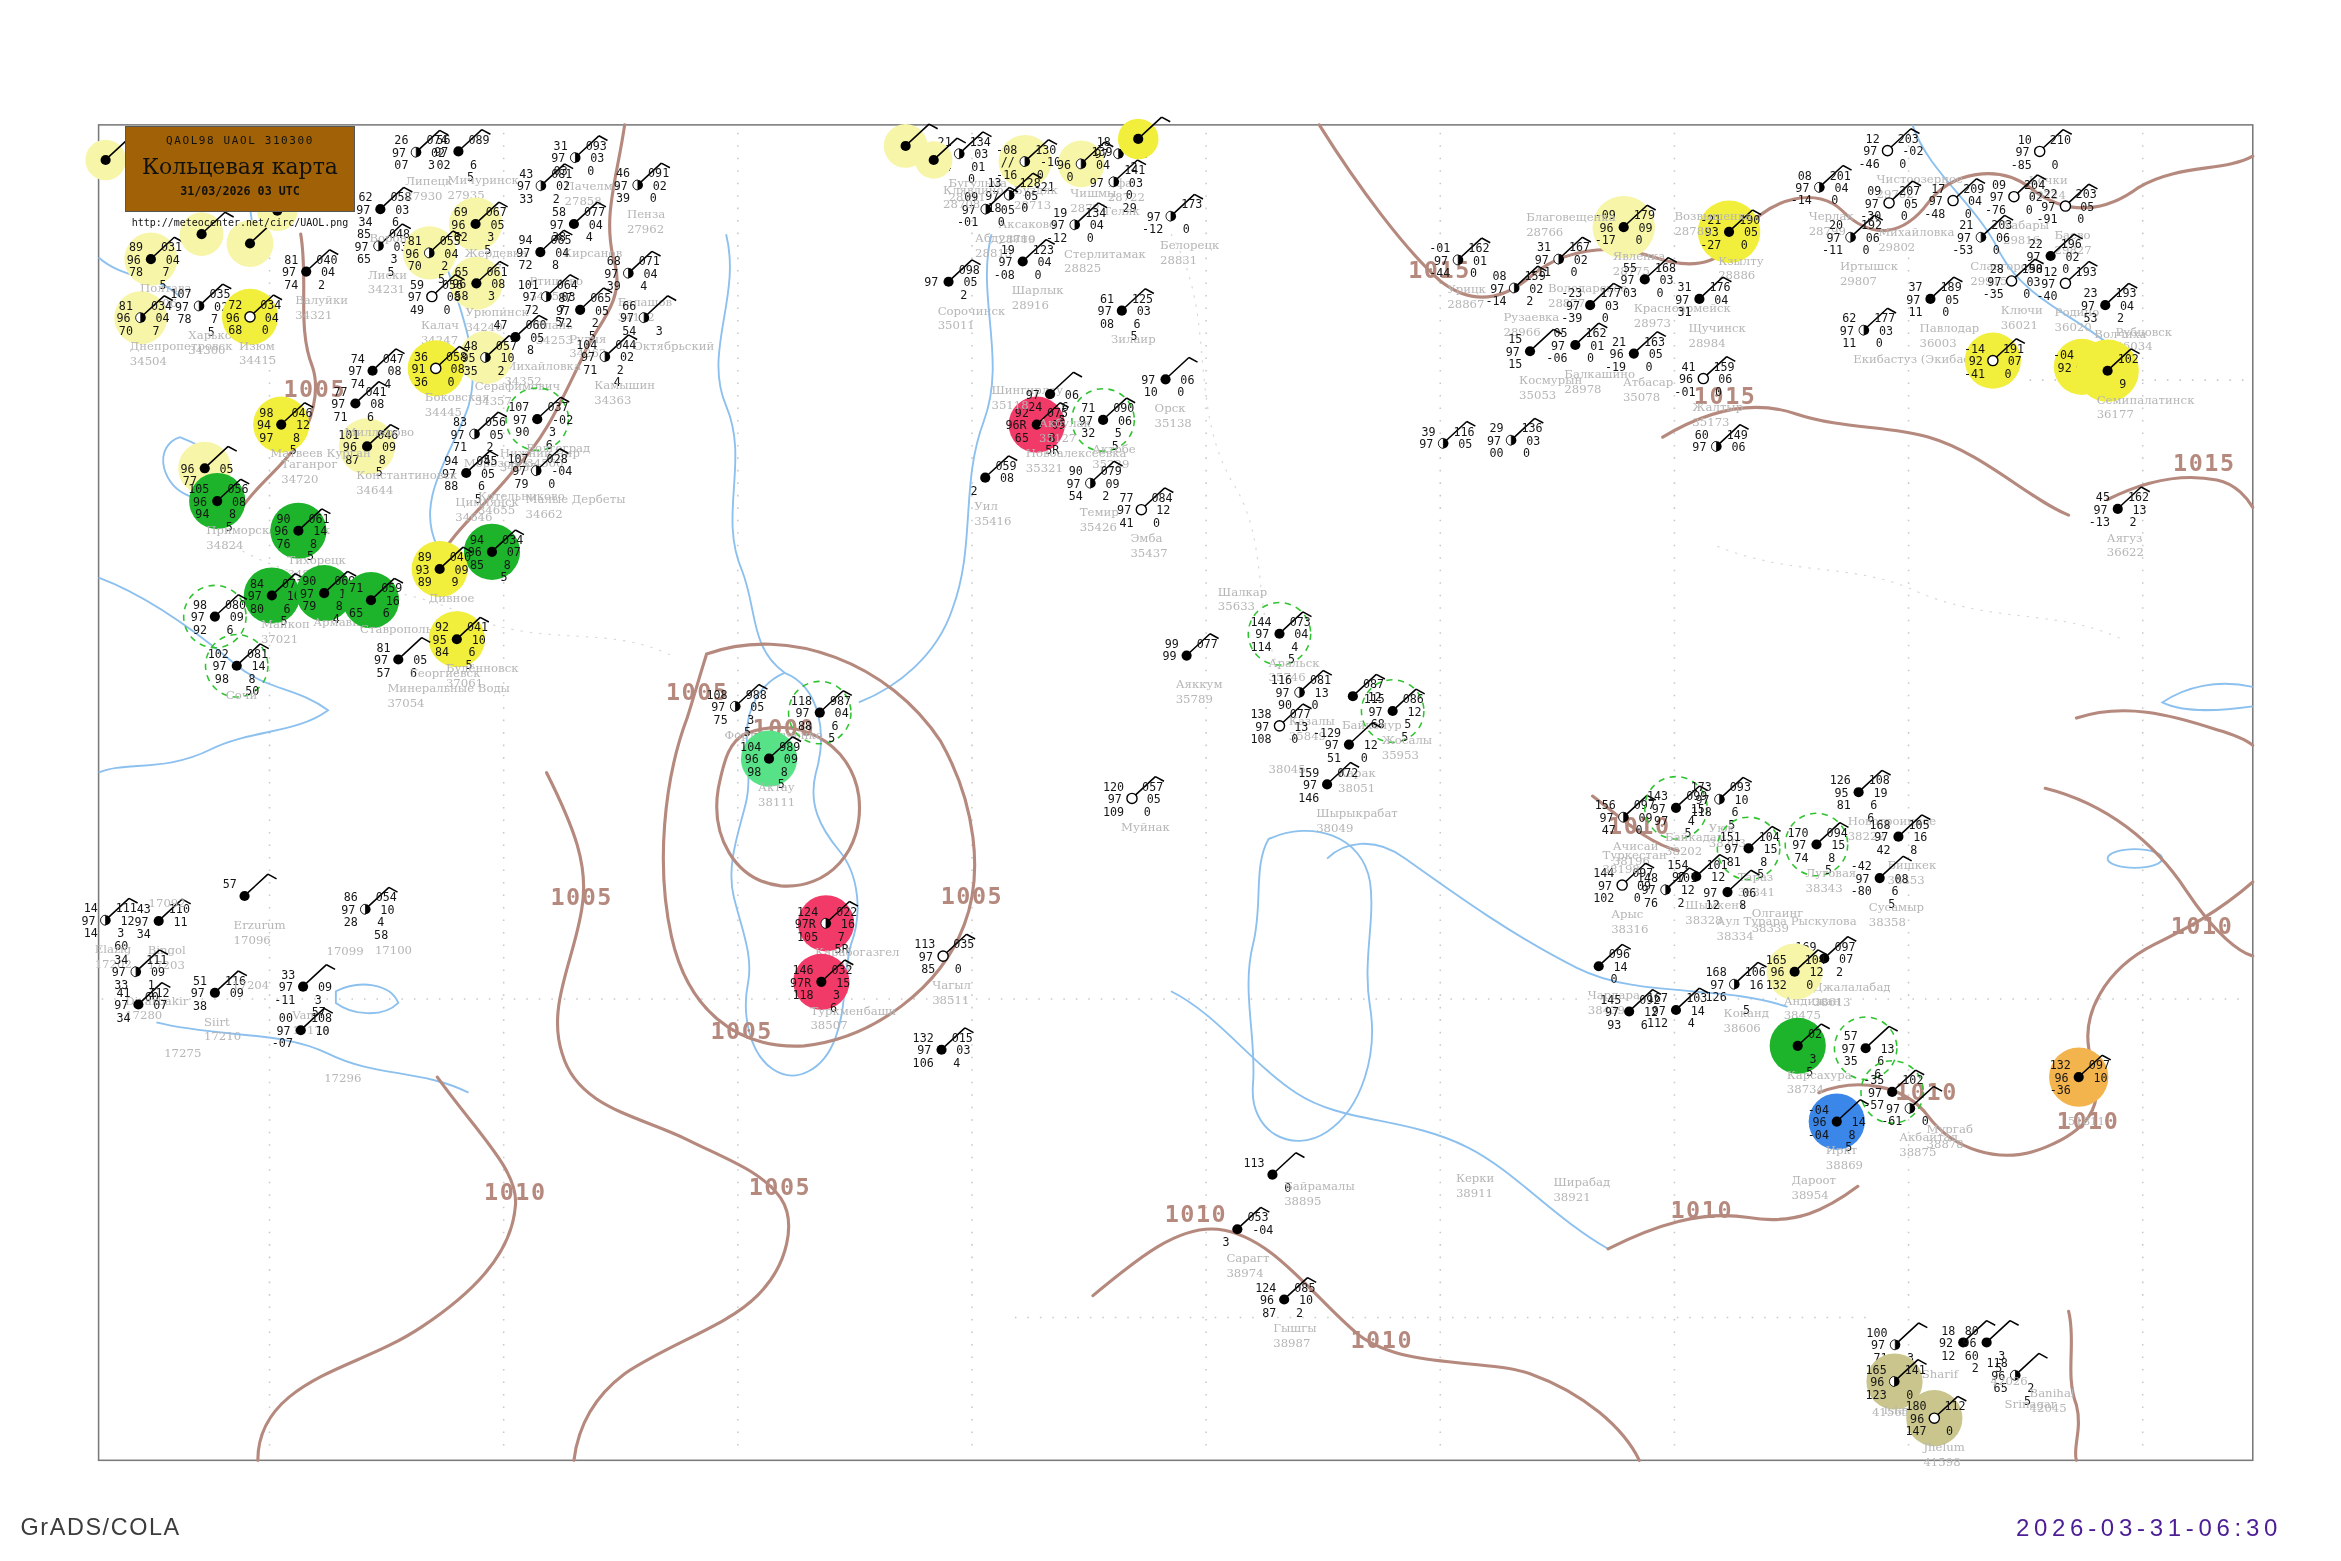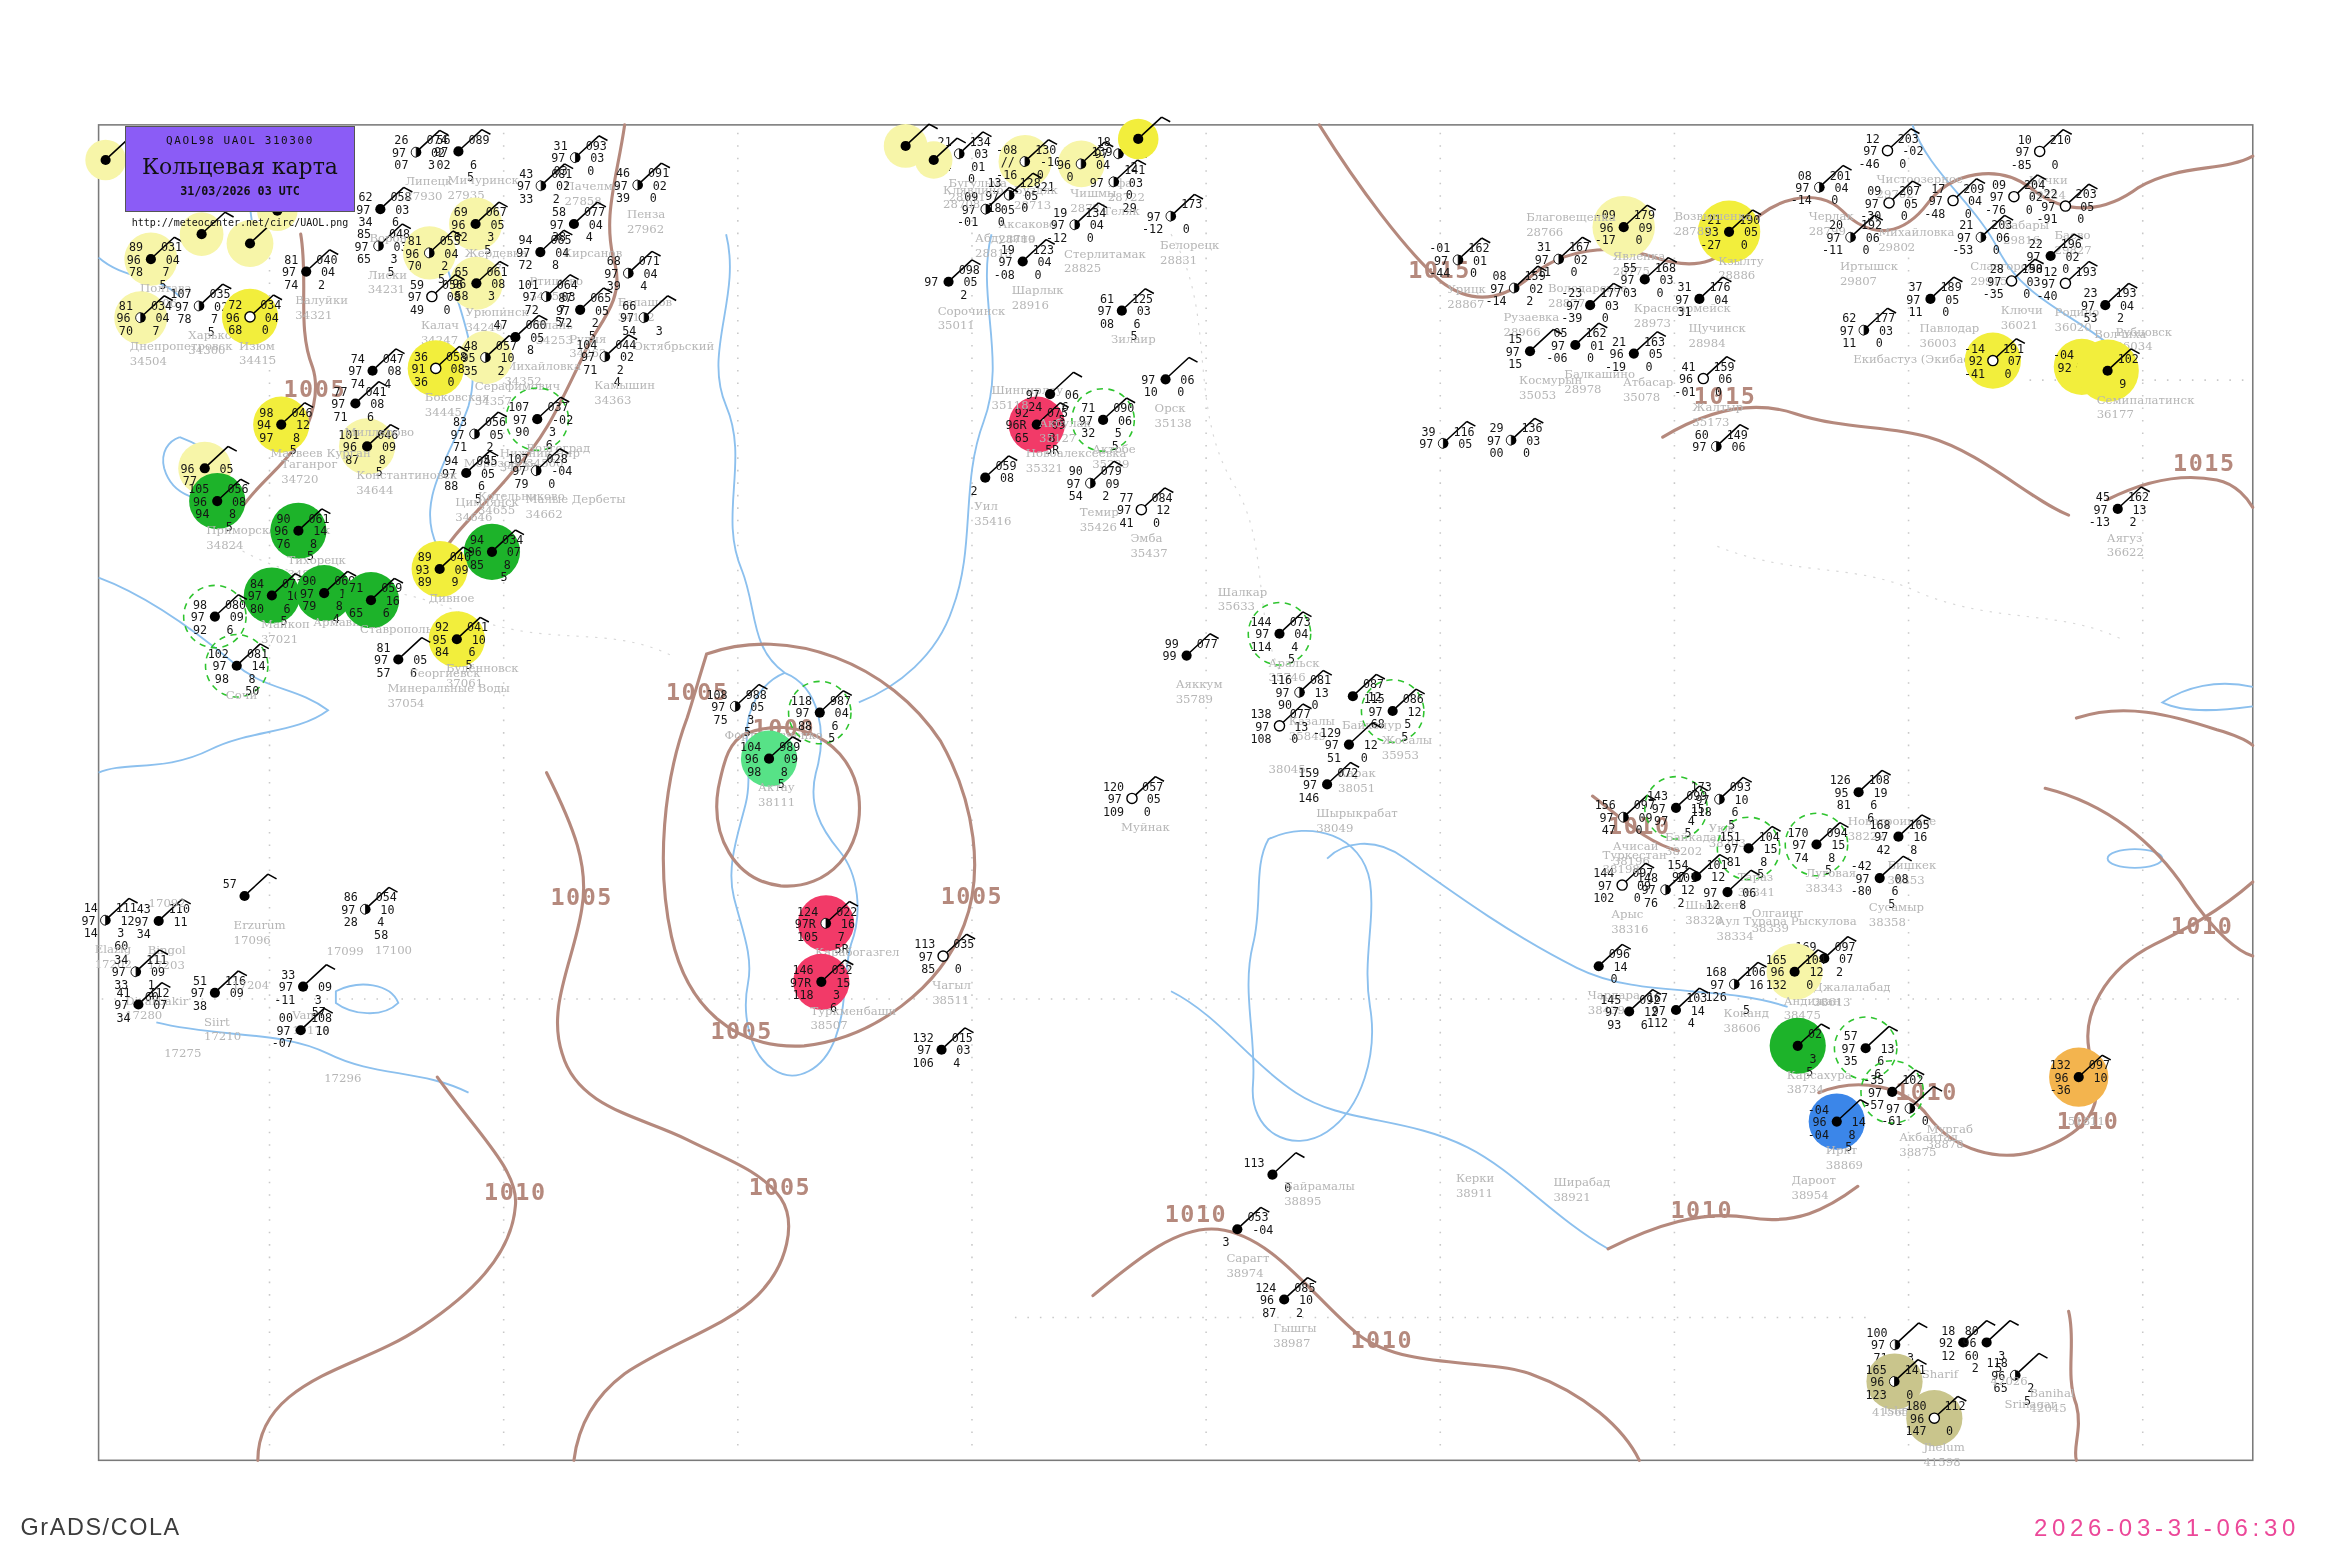--- a/index.html
+++ b/index.html
@@ -7,30 +7,30 @@
         font-family:"DejaVu Sans Mono",monospace;}
   svg#map{position:absolute;left:0;top:0;}
   .v{font:15px "DejaVu Sans Mono",monospace;fill:#151515;}
   .nm{font:15px "DejaVu Serif",serif;fill:#b6b6b6;}
   .iso{font:bold 30px "DejaVu Sans Mono",monospace;fill:#b5897d;letter-spacing:2px;}
   .frame{fill:none;stroke:#7a7a7a;stroke-width:2;}
   .isobar{fill:none;stroke:#b5897d;stroke-width:4;stroke-linecap:round;}
   .river{fill:none;stroke:#8cc0ee;stroke-width:2.4;}
   .grid{fill:none;stroke:#c9c9c9;stroke-width:2;stroke-dasharray:2 14;}
   .adm{fill:none;stroke:#d8d8d8;stroke-width:1.5;stroke-dasharray:3 9;}
-  .titlebox{position:absolute;left:125px;top:126px;width:228px;height:84px;background:#8b5cf6;
+  .titlebox{position:absolute;left:125px;top:126px;width:228px;height:84px;background:#a16207;
             border:0.8px solid #555;z-index:6;text-align:center;}
   .tb1{font:11px "DejaVu Sans Mono",monospace;letter-spacing:1.6px;margin-top:7px;color:#111;}
   .tb2{font:22px "DejaVu Serif",serif;margin-top:7px;color:#111;}
   .tb3{font:bold 11.7px "DejaVu Sans Mono",monospace;margin-top:5px;color:#111;}
   .tb4{font:10px "DejaVu Sans Mono",monospace;margin-top:19px;color:#111;}
   .footL{position:absolute;left:12.5px;top:1514px;font:23.4px "Liberation Sans",sans-serif;
          color:#3c3c3c;letter-spacing:1.6px;z-index:6;margin-left:8px;}
-  .footR{position:absolute;right:42px;top:1514px;font:24px "Liberation Sans",sans-serif;
-         color:#ec4899;letter-spacing:4.7px;z-index:6;}
+  .footR{position:absolute;right:60px;top:1514px;font:24px "Liberation Sans",sans-serif;
+         color:#4c1d95;letter-spacing:4.7px;z-index:6;}
 </style>
 </head>
 <body>
 
 <div class="page">
 
   <svg id="map" width="2342" height="1561" viewBox="0 0 3000 2000">
 
     <rect class="frame" x="126" y="160" width="2760" height="1711"></rect>
 

